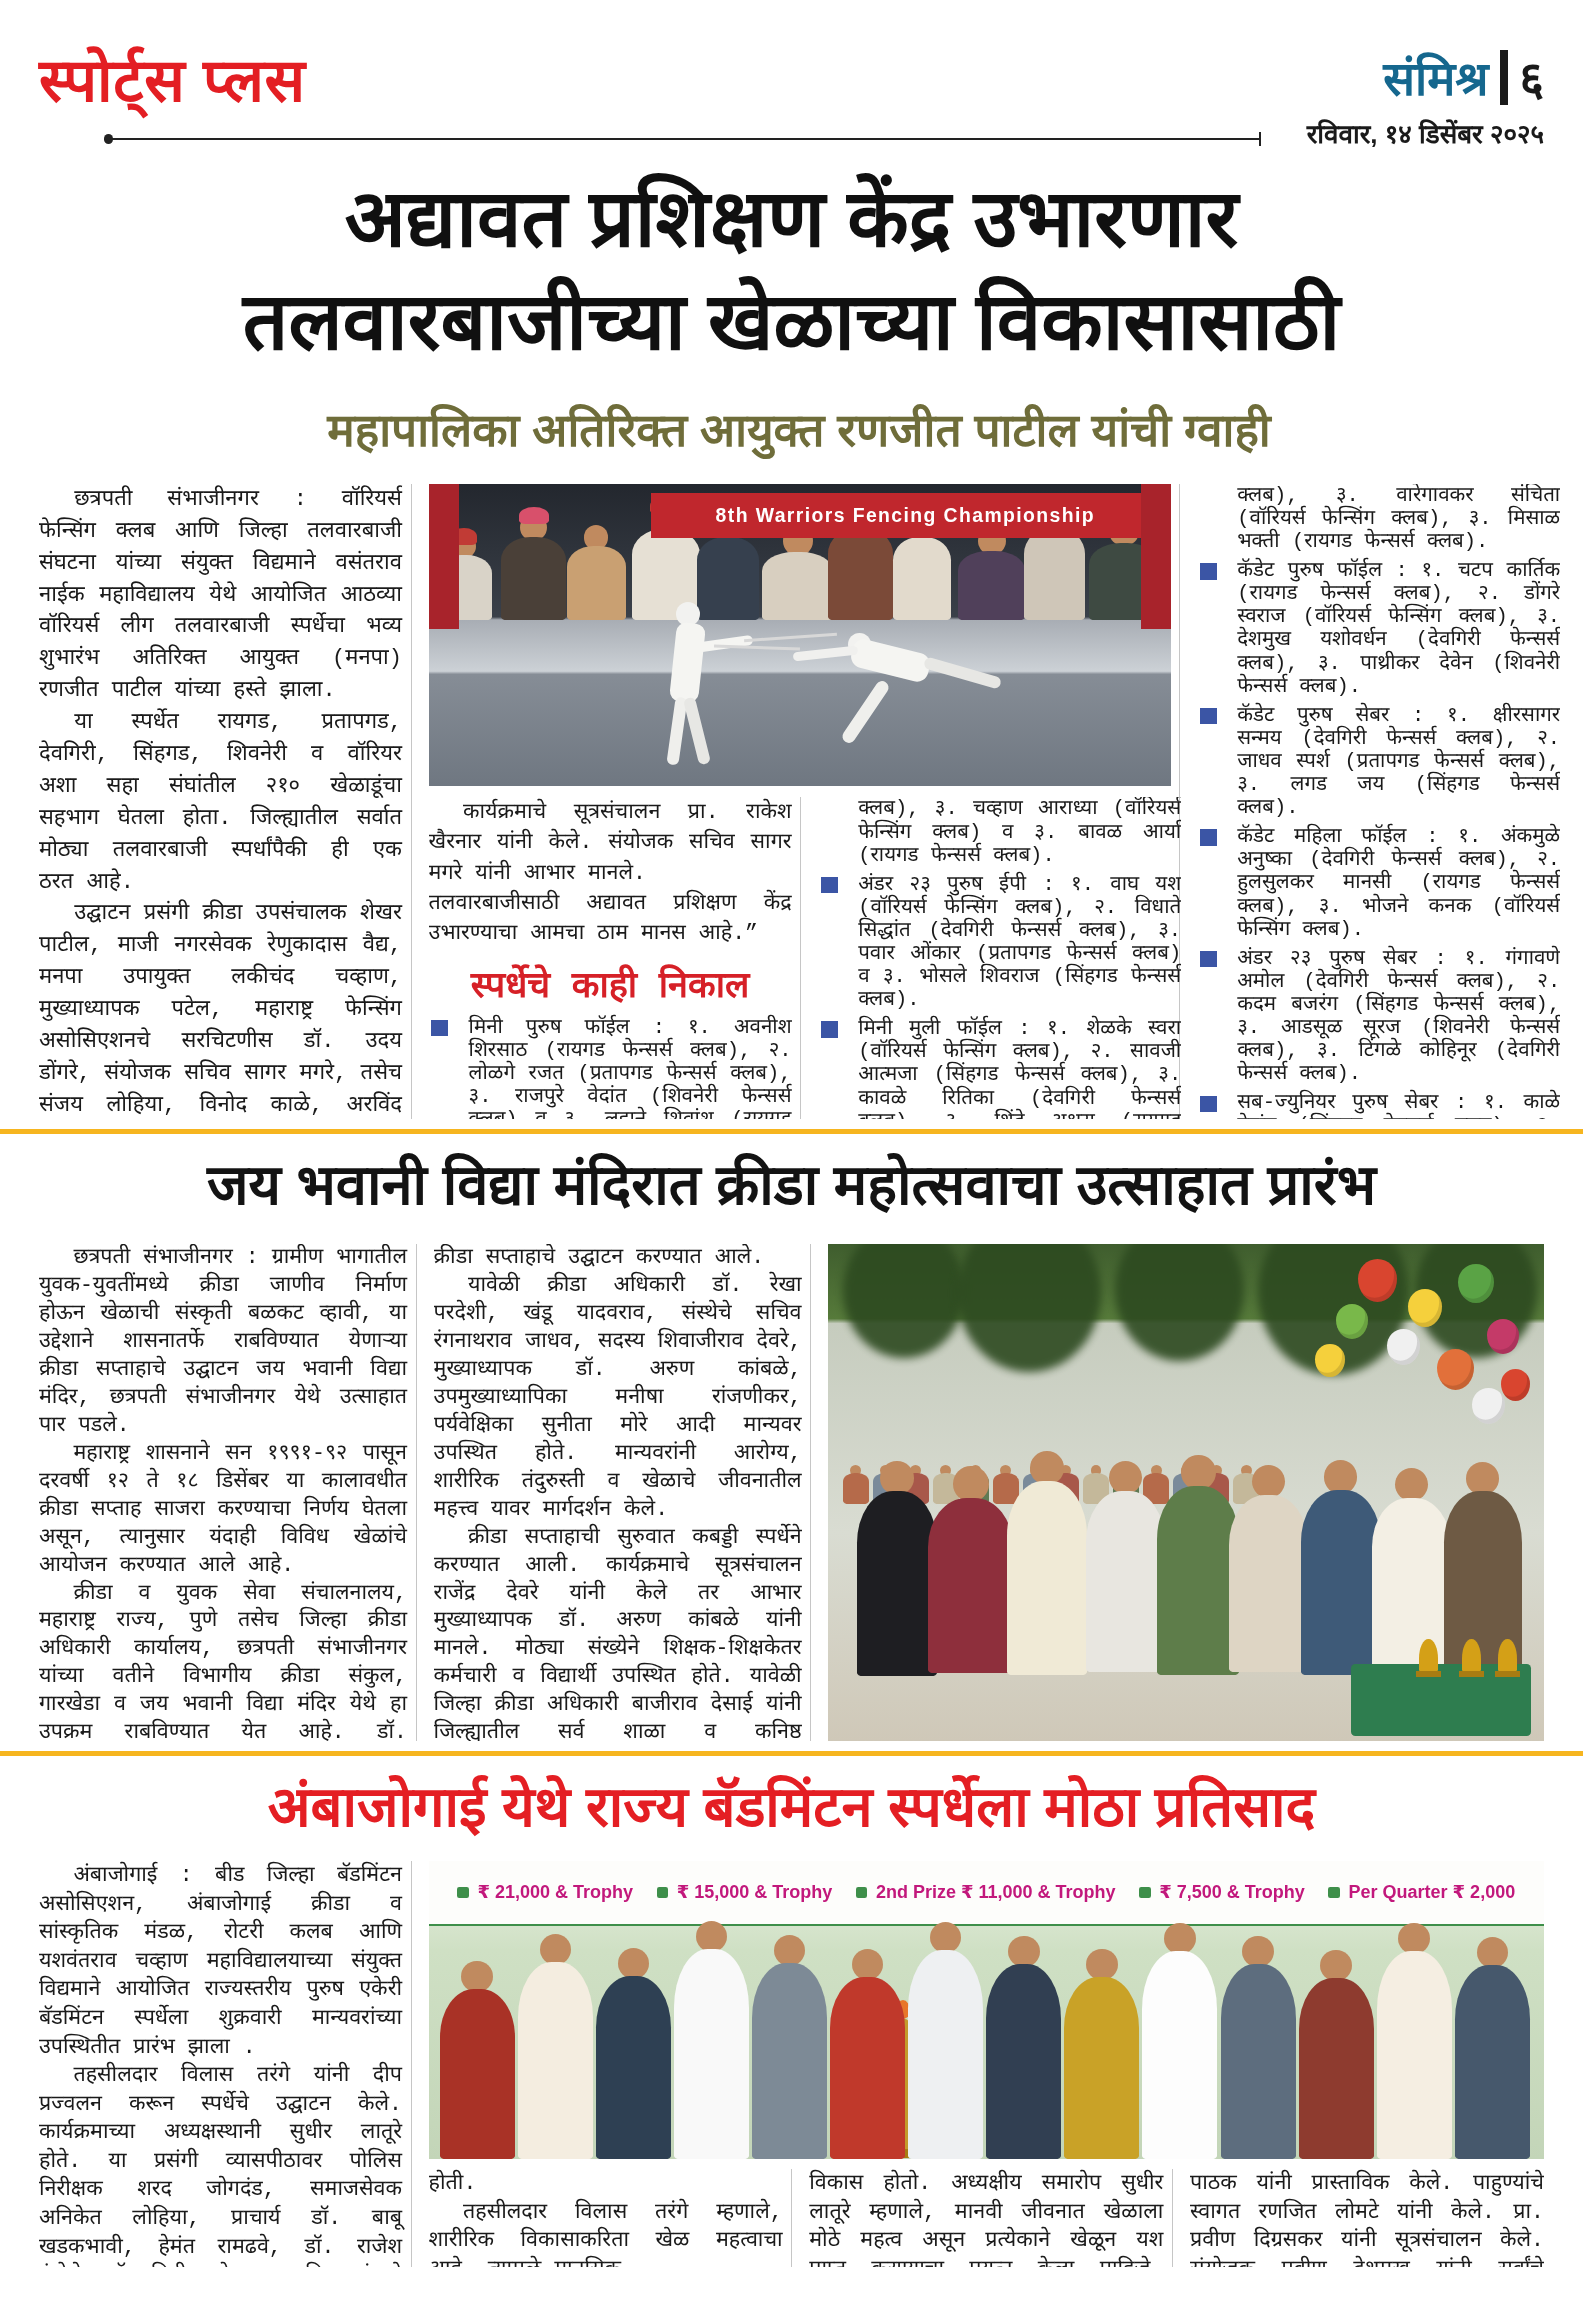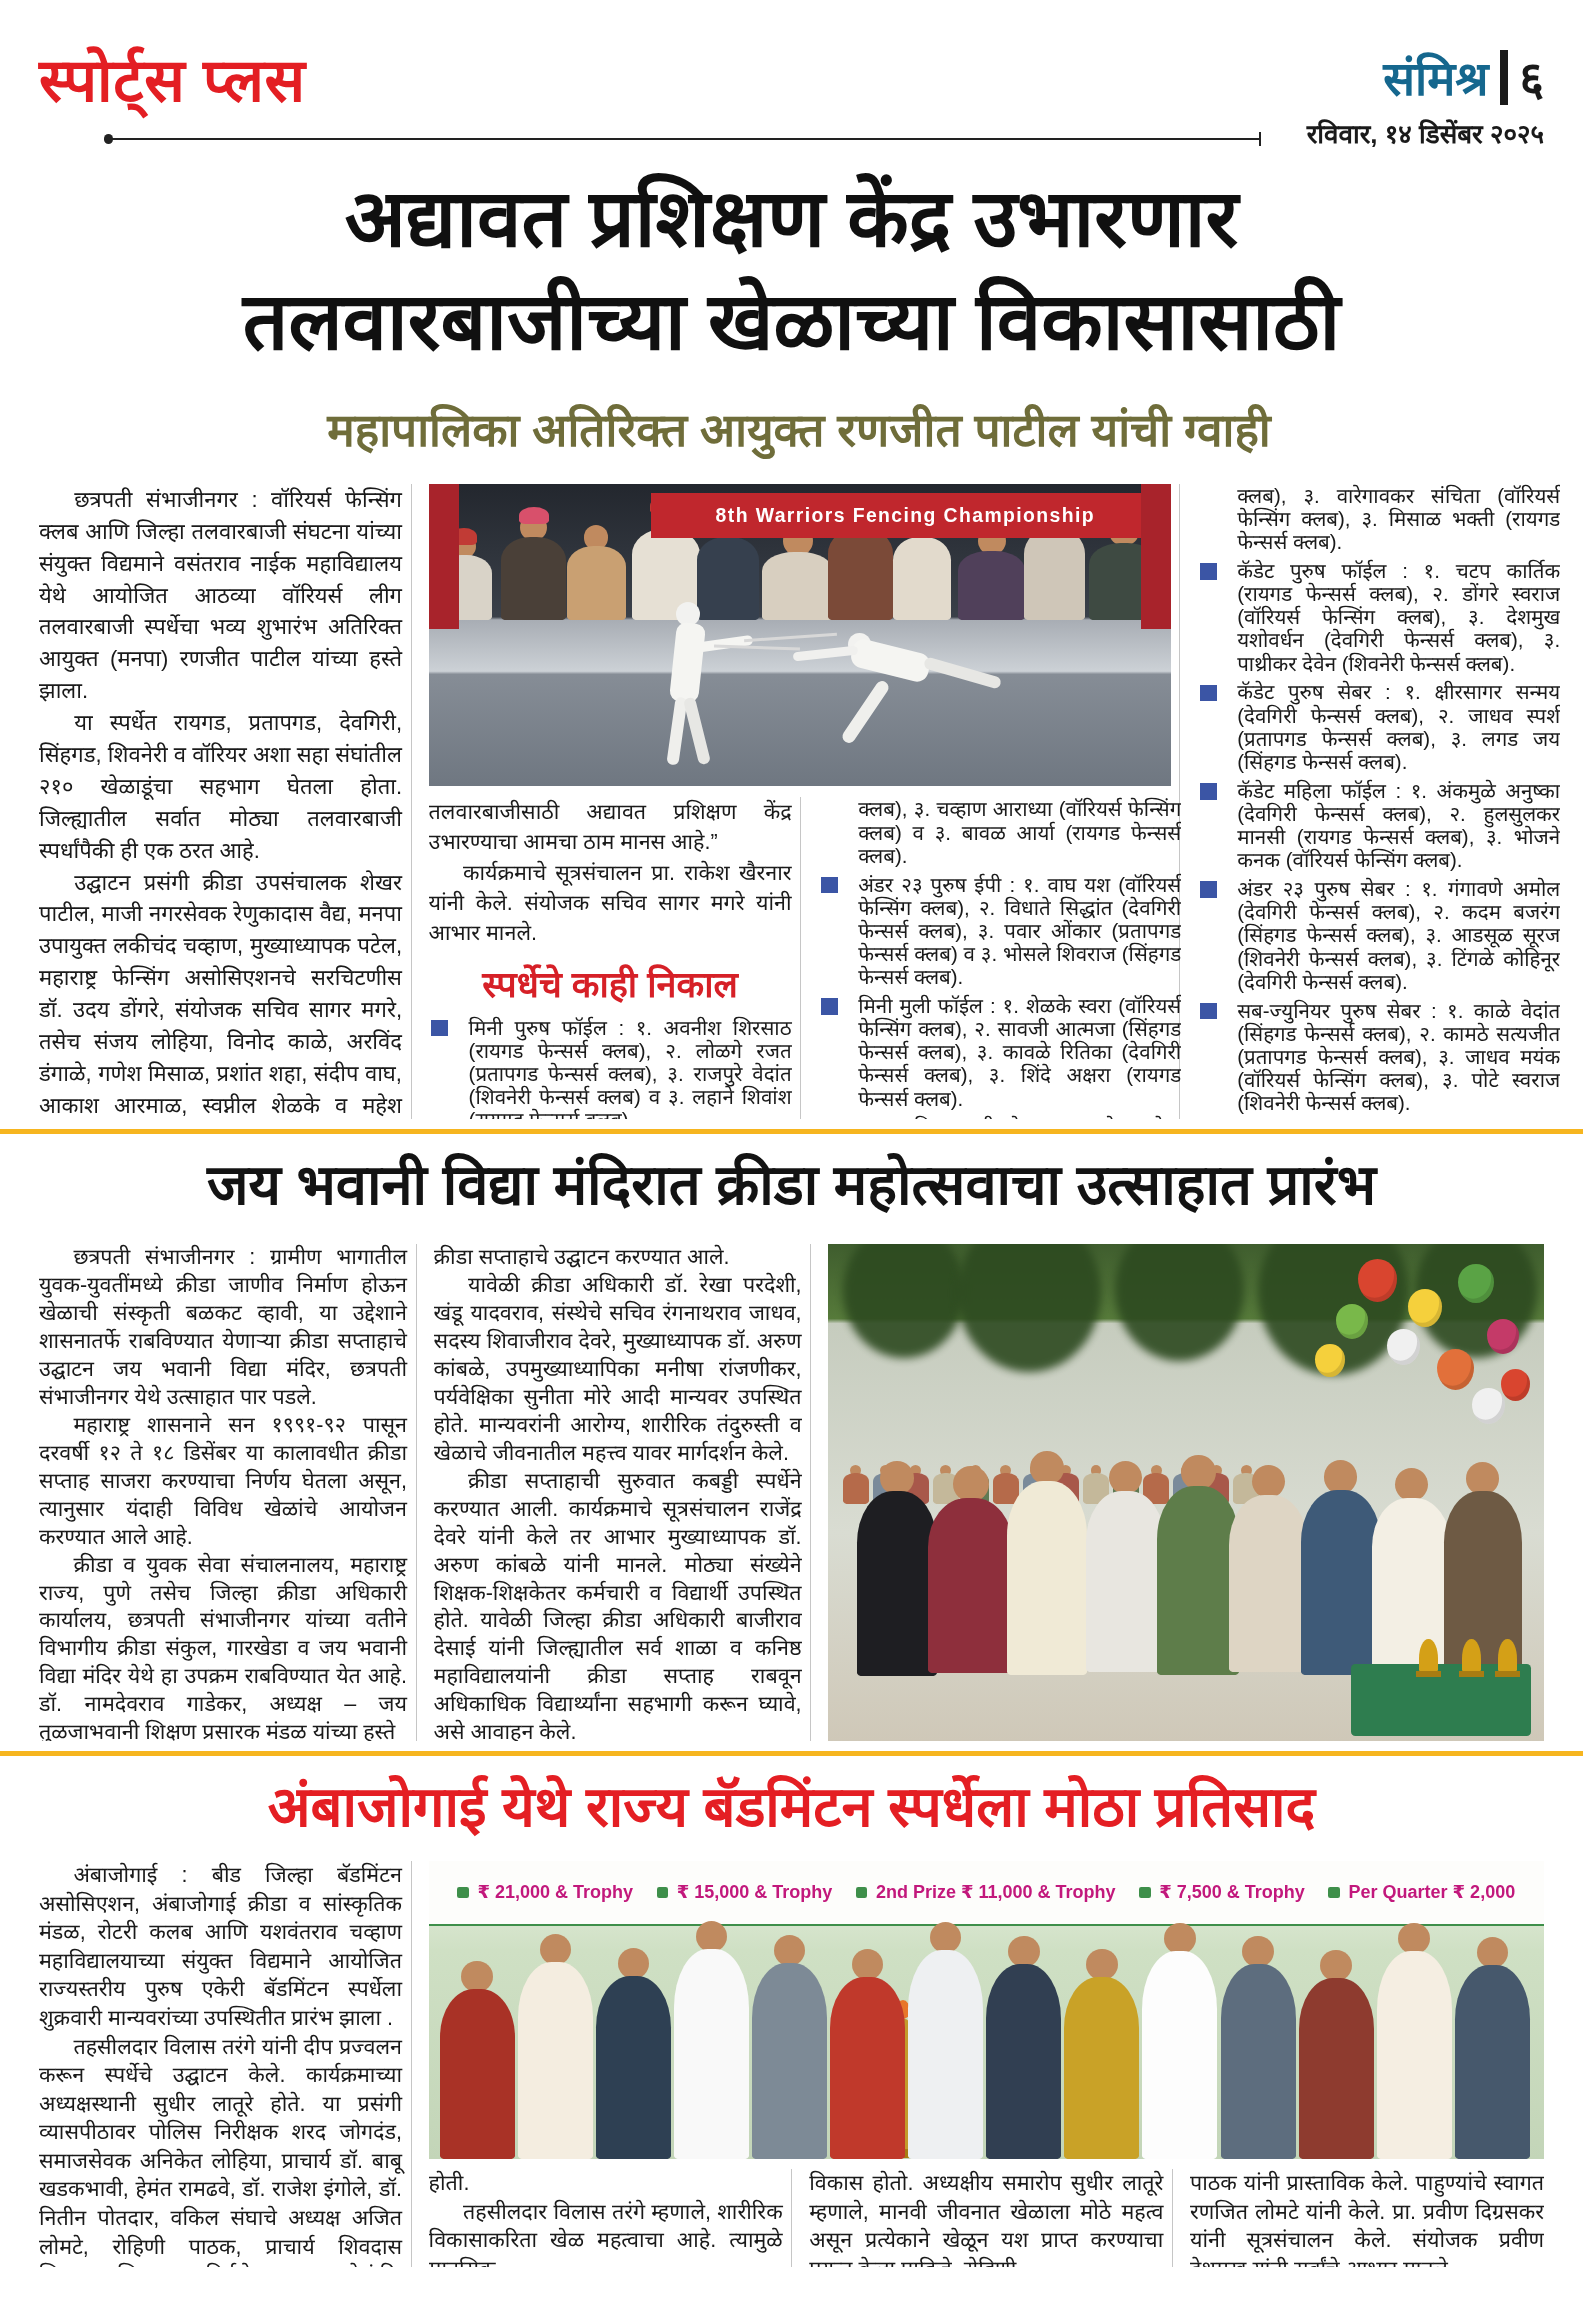--- a/index.html
+++ b/index.html
@@ -28,21 +28,21 @@
   .h1 span{display:block;white-space:nowrap;}
   .subhead{margin-top:24.4px;text-align:center;font-size:46px;font-weight:bold;
       color:#6f6d3a;white-space:nowrap;margin-left:15px;}
   .art-h2{margin:10px 0 0;text-align:center;font-size:56px;font-weight:bold;
       color:#131313;white-space:nowrap;}
   .art-h2.red{color:#e41e23;}
   .yellow-rule{height:5px;background:#f6b51f;margin-top:10px;}
 
   
   .cols{margin:24.4px 39px 0;display:flex;gap:17px;}
-  .col{overflow:hidden;}
+  .col{overflow:hidden;font-family:Liberation Mono, monospace;}
   .vr{border-right:0.7px solid #c6c6c6;padding-right:8.6px;}
   p.body{margin:0;text-align:justify;text-indent:1.6em;font-size:22px;line-height:1.45;}
   p.body.cont{text-indent:0;}
   .a2 p.body{font-size:21.5px;line-height:1.30;}
   .a3 p.body{font-size:21.5px;line-height:1.33;}
 
   
   .art1{height:635px;}
   .art1 .c1{width:363px;flex:none;}
   .midwrap{width:742px;flex:none;display:flex;flex-direction:column;}
@@ -232,22 +232,22 @@
           <div class="f-head"></div>
             <div class="f-torso"></div>
             <div class="f-arm"></div>
           <div class="f-sword"></div>
             <div class="f-legA"></div>
             <div class="f-legB"></div>
         </div>
       </div>
       <div class="midcols">
         <div class="col vr">
+          <p class="body" style="font-size:21.5px;line-height:1.4">कार्यक्रमाचे सूत्रसंचालन प्रा. राकेश खैरनार यांनी केले. संयोजक सचिव सागर मगरे यांनी आभार मानले.</p>
           <p class="body cont" style="font-size:21.5px;line-height:1.4">तलवारबाजीसाठी अद्यावत प्रशिक्षण केंद्र उभारण्याचा आमचा ठाम मानस आहे.”</p>
-          <p class="body" style="font-size:21.5px;line-height:1.4">कार्यक्रमाचे सूत्रसंचालन प्रा. राकेश खैरनार यांनी केले. संयोजक सचिव सागर मगरे यांनी आभार मानले.</p>
           <div class="results-title">स्पर्धेचे काही निकाल</div>
           <ul class="results">
             <li>मिनी पुरुष फॉईल : १. अवनीश शिरसाठ (रायगड फेन्सर्स क्लब), २. लोळगे रजत (प्रतापगड फेन्सर्स क्लब), ३. राजपुरे वेदांत (शिवनेरी फेन्सर्स क्लब) व ३. लहाने शिवांश (रायगड फेन्सर्स क्लब).</li>
 
           </ul>
         </div>
         <div class="col">
           <p class="lead">क्लब), ३. चव्हाण आराध्या (वॉरियर्स फेन्सिंग क्लब) व ३. बावळ आर्या (रायगड फेन्सर्स क्लब).</p>
           <ul class="results">
             <li>अंडर २३ पुरुष ईपी : १. वाघ यश (वॉरियर्स फेन्सिंग क्लब), २. विधाते सिद्धांत (देवगिरी फेन्सर्स क्लब), ३. पवार ओंकार (प्रतापगड फेन्सर्स क्लब) व ३. भोसले शिवराज (सिंहगड फेन्सर्स क्लब).</li>

